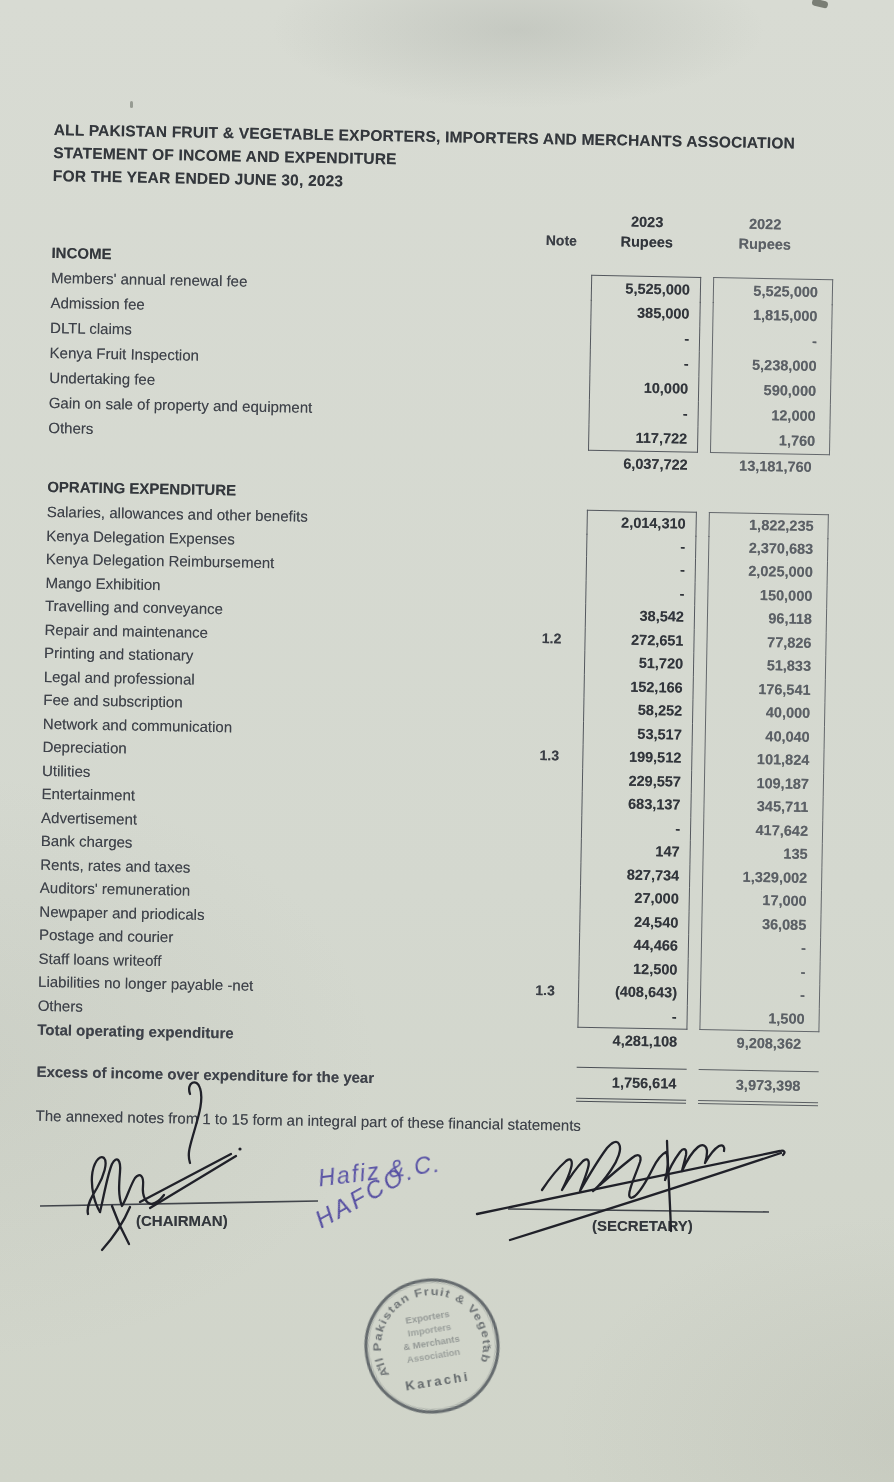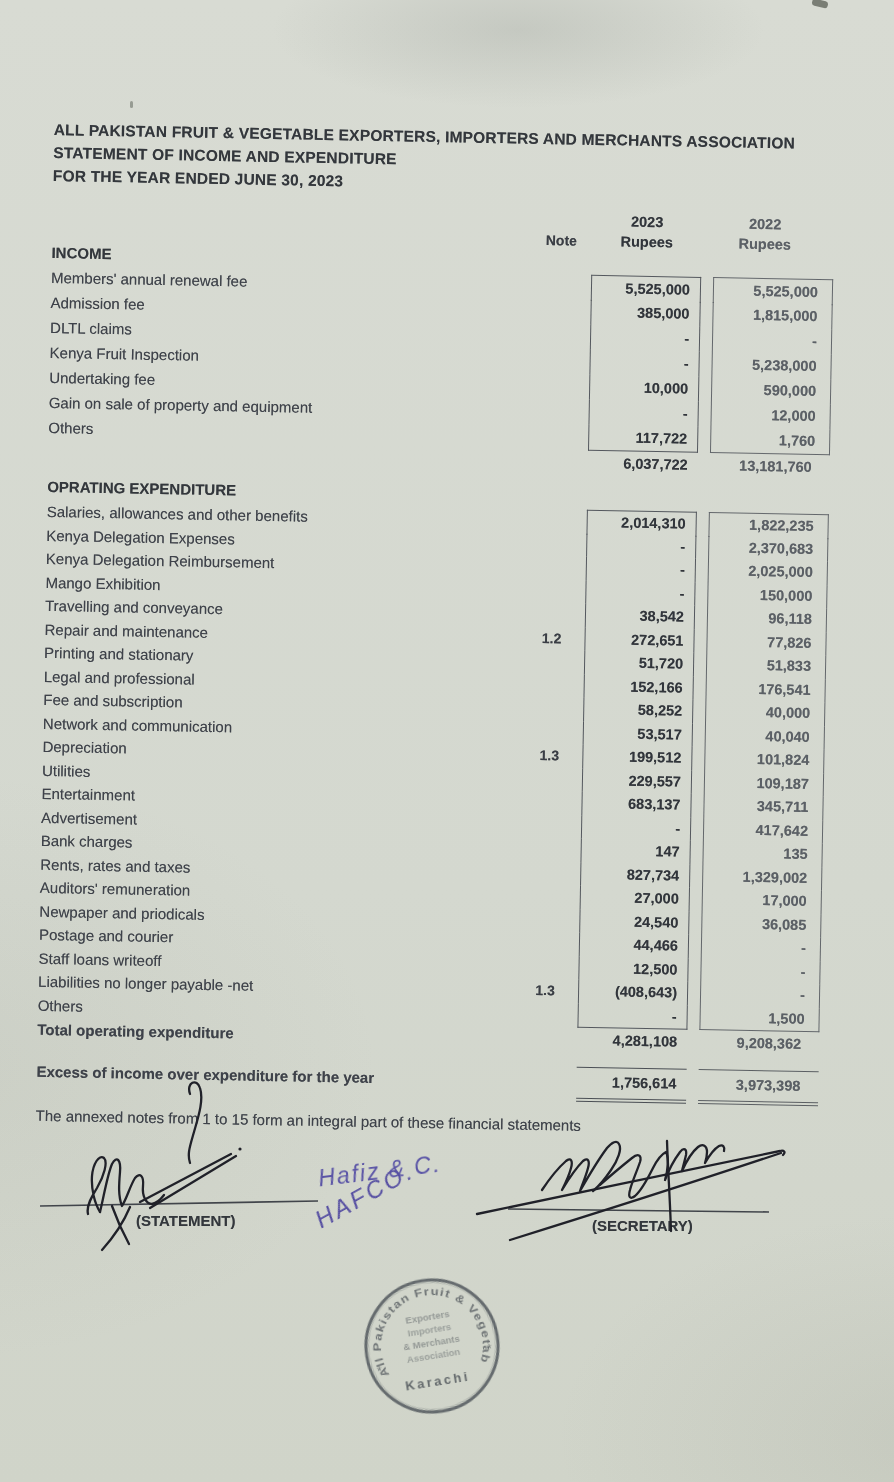--- a/index.html
+++ b/index.html
@@ -321,21 +321,21 @@
       <div class="cell v1">1,756,614</div>
       <div></div>
       <div class="cell v2">3,973,398</div>
     </div>
 
     <div class="footnote">The annexed notes from 1 to 15 form an integral part of these financial statements</div>
   </div>
 
   <div class="hw hw1">Hafiz &amp; C.</div>
   <div class="hw hw2">HAFCO.</div>
-  <div class="sig-label chair">(STATEMENT)</div>
+  <div class="sig-label chair">(CHAIRMAN)</div>
   <div class="sig-label sec">(SECRETARY)</div>
 
   <svg class="overlay" width="894" height="1482" viewBox="0 0 894 1482">
 
     <path class="rule" d="M 40,1206 L 318,1201"></path>
     <path class="rule" d="M 508,1209 L 769,1212"></path>
 
     <g style="filter:blur(.25px)">
       <path class="ink" d="M 190,1094 C 186,1082 197,1078 200,1088 C 204,1100 198,1118 194,1132 C 190,1146 187,1154 190,1163"></path>
       <path class="ink" d="M 88,1214 C 86,1206 92,1196 97,1188 C 104,1176 108,1162 104,1158 C 99,1154 93,1164 92,1176 C 91,1190 95,1204 100,1212"></path>

